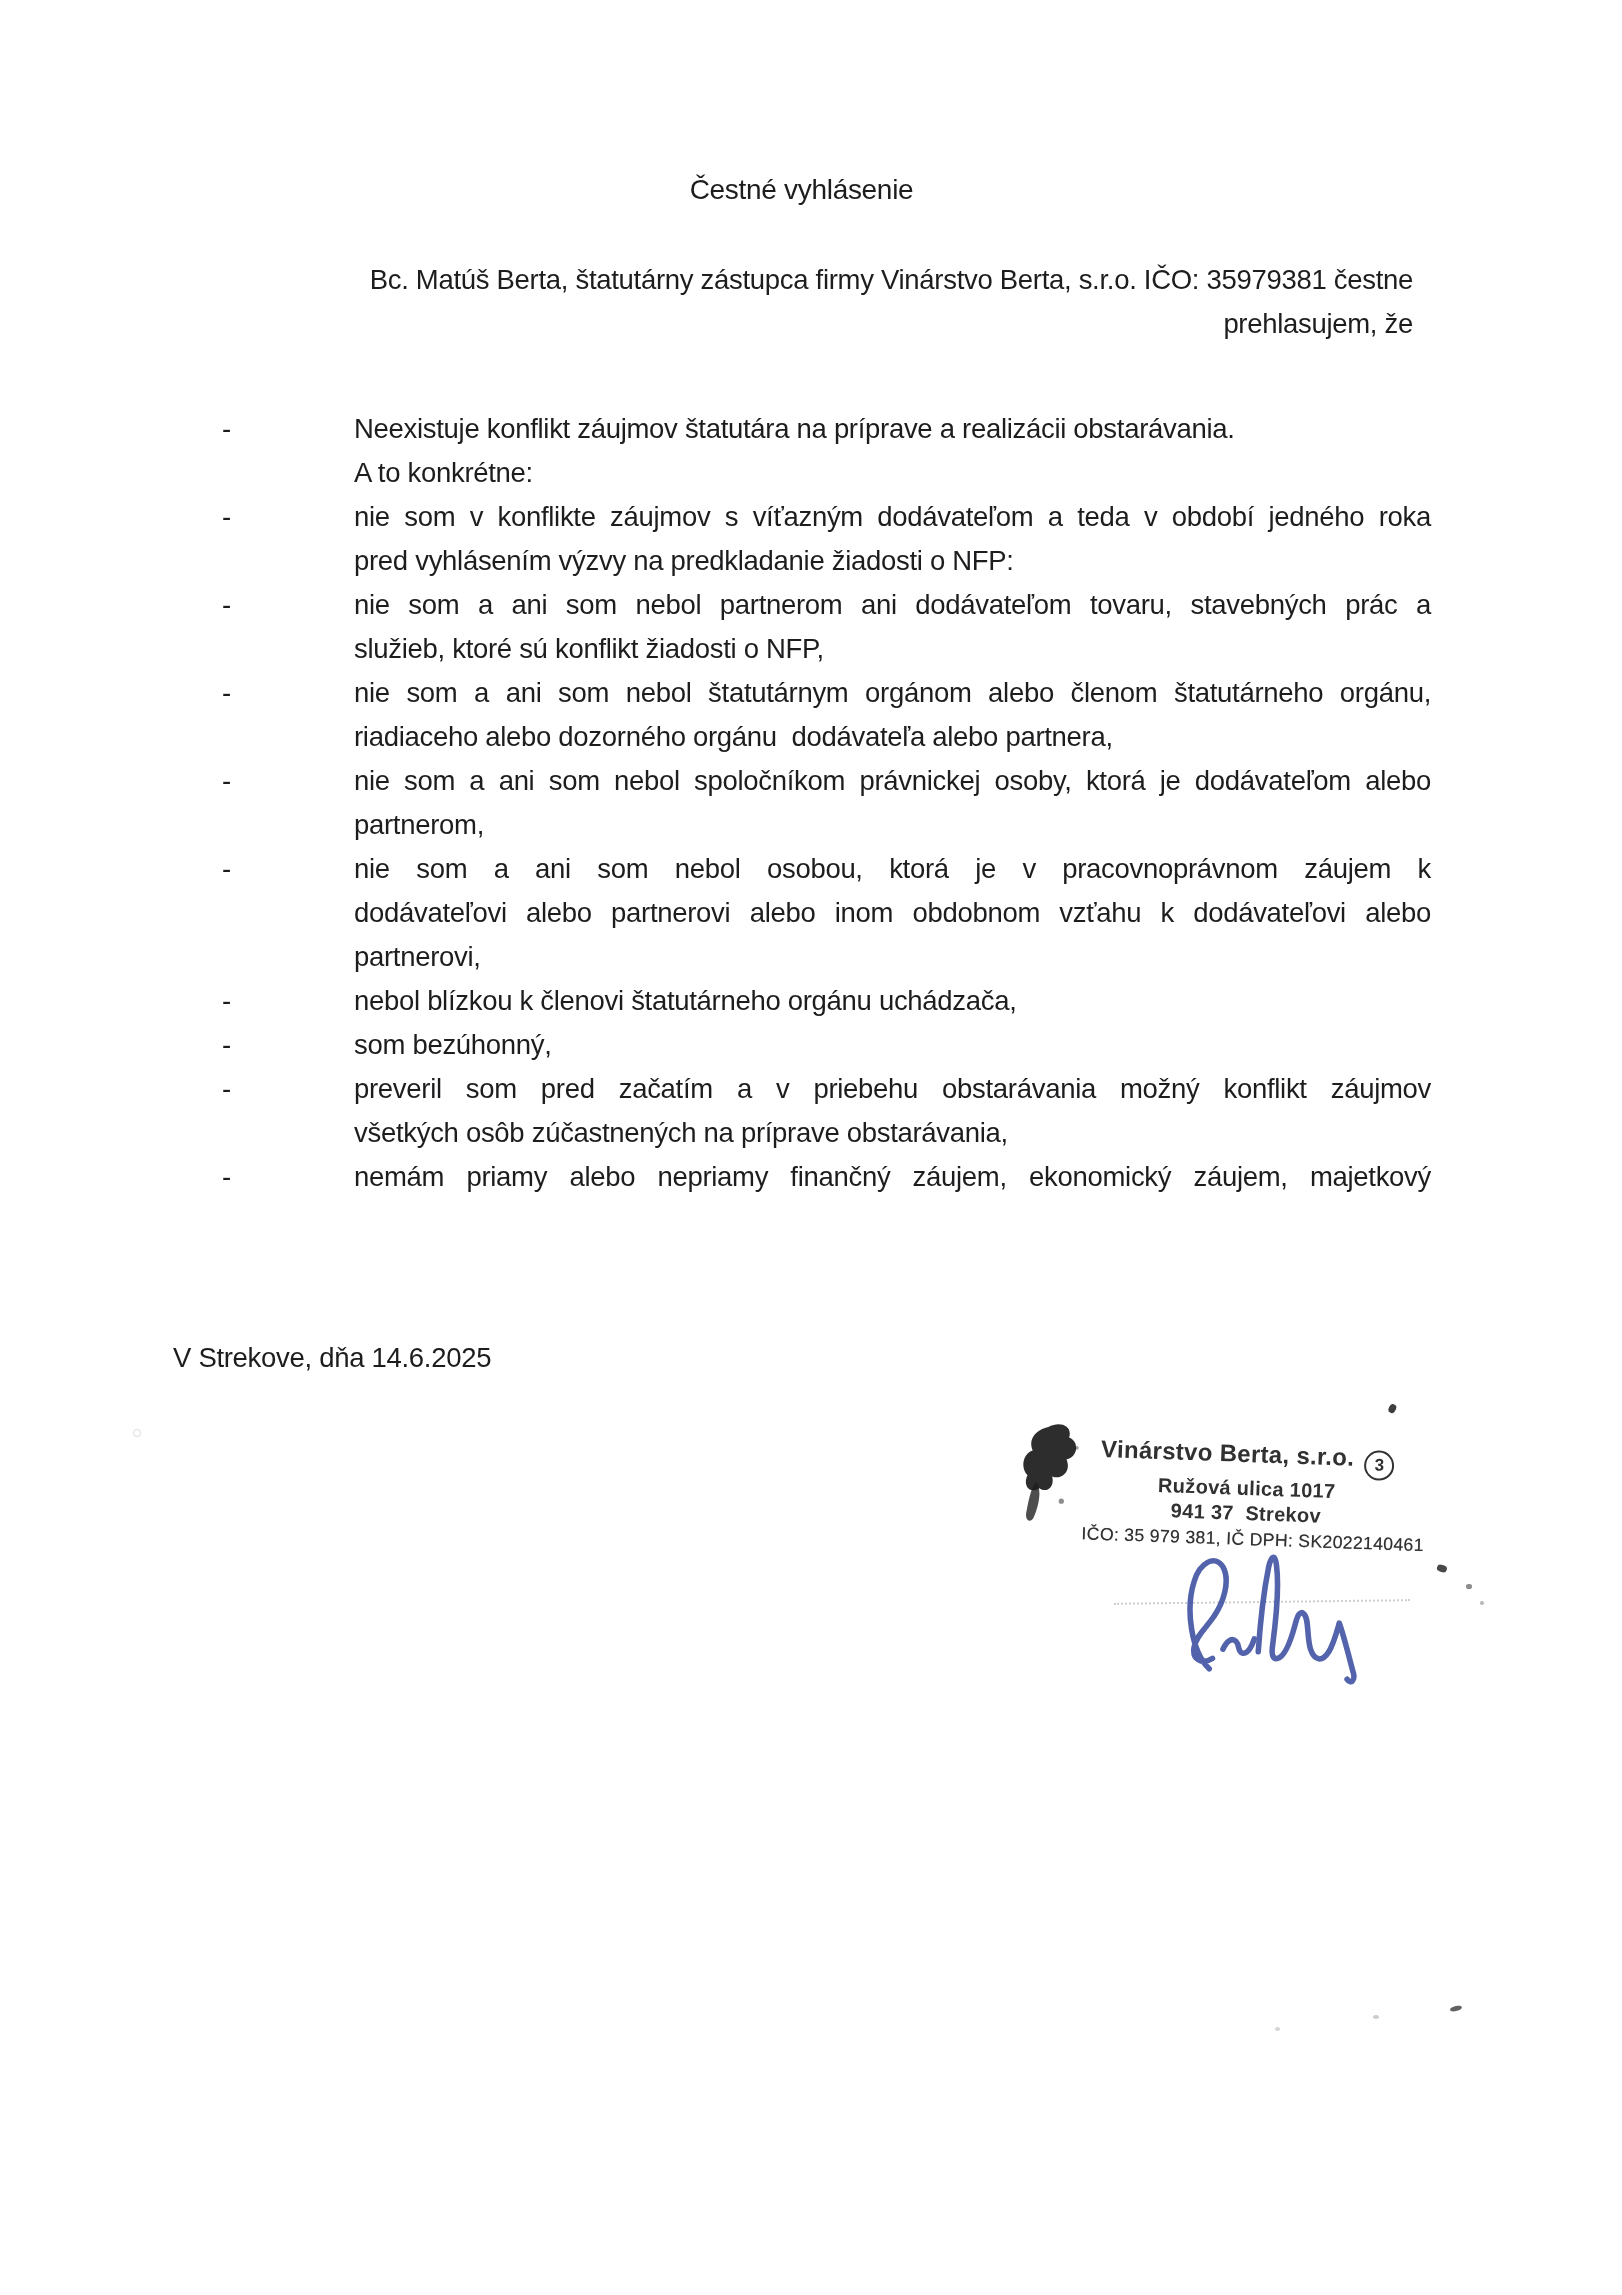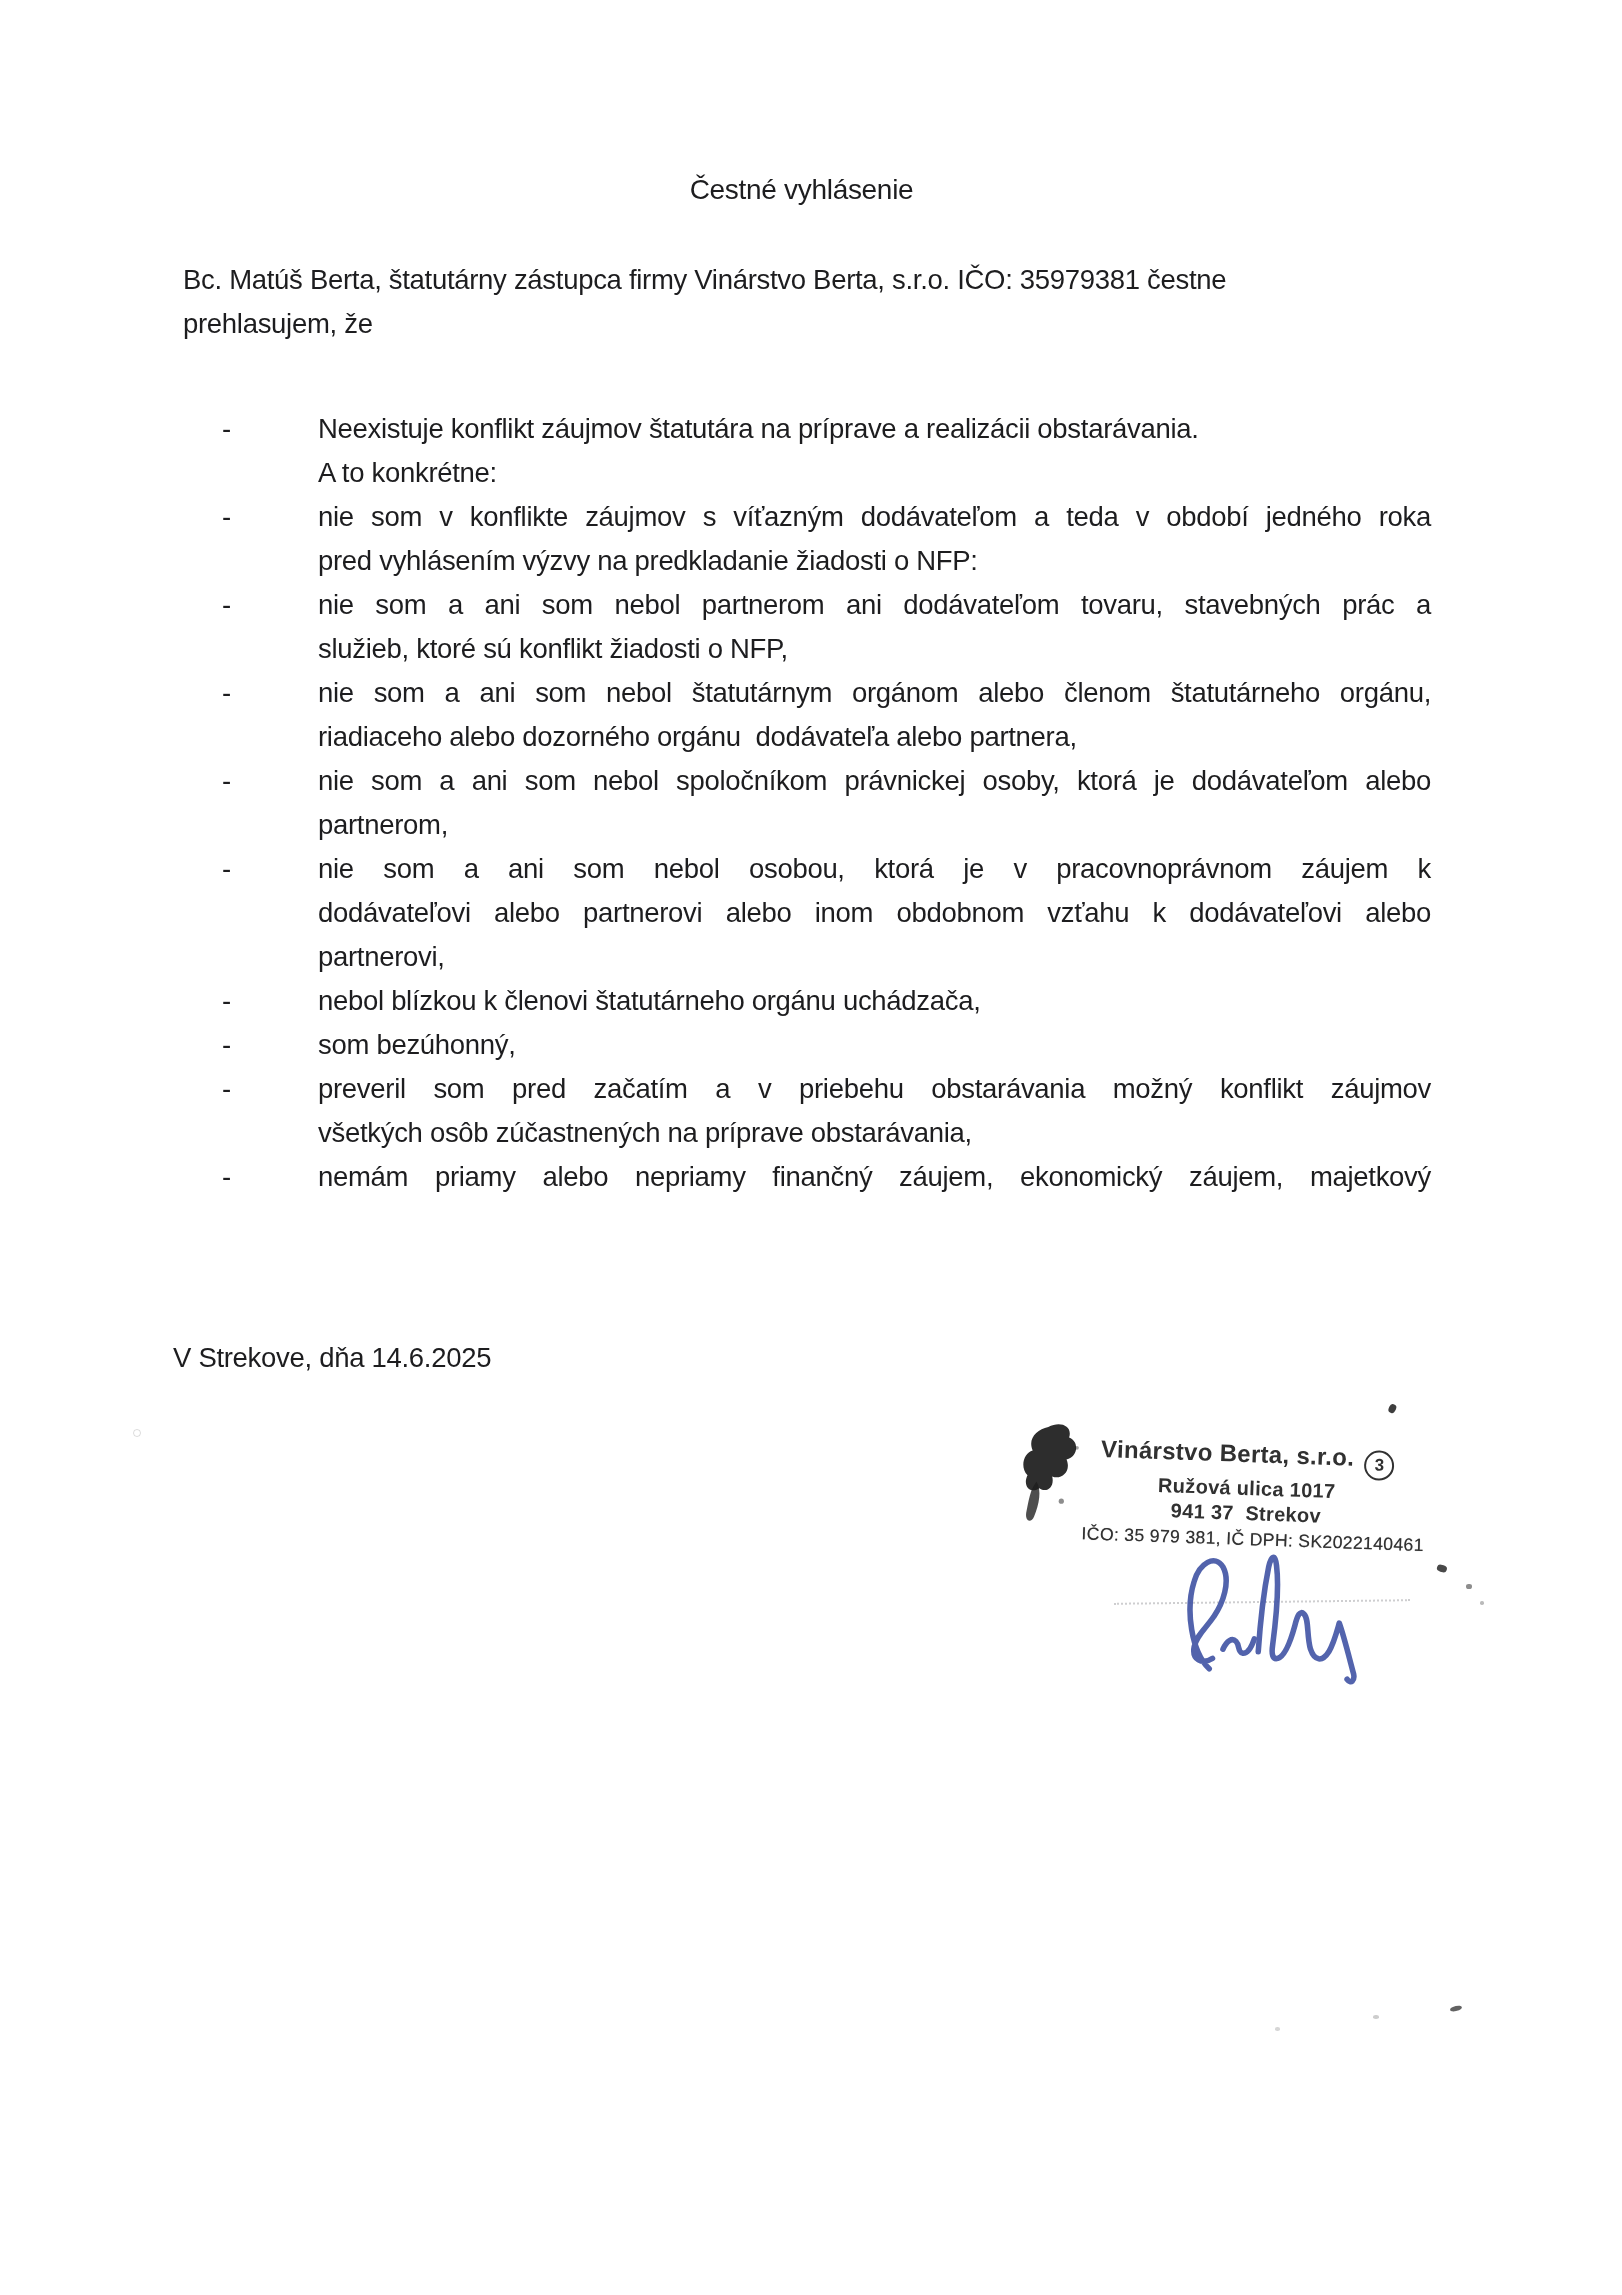--- a/index.html
+++ b/index.html
@@ -13,37 +13,38 @@
     padding-left:36px;
   }
   .doc-title{
     position:absolute;top:168px;left:0;width:1603px;
     text-align:center;
     font-size:28px;font-weight:400;line-height:44px;letter-spacing:-0.3px;
     margin:0;
   }
   .intro{
     position:absolute;top:258px;left:183px;width:1230px;
-    text-align:left;
+    text-align:right;
   }
   .intro-line{
     font-size:27.5px;line-height:44px;letter-spacing:-0.3px;
   }
   .list{
     position:absolute;top:407px;left:222px;width:1209px;
   }
   .item{display:flex;}
   .dash{
     flex:0 0 96px;width:96px;
     font-size:27.5px;line-height:44px;
   }
   .lines{flex:1;min-width:0;}
   .line{
     font-size:27.5px;line-height:44px;letter-spacing:-0.3px;
     text-align:left;
+    margin-left:36px;
   }
   .line.stretch{
     text-align:justify;
     text-align-last:justify;
   }
   .date-line{
     position:absolute;top:1336px;left:173px;
     font-size:27.5px;line-height:44px;letter-spacing:-0.3px;
   }
   

